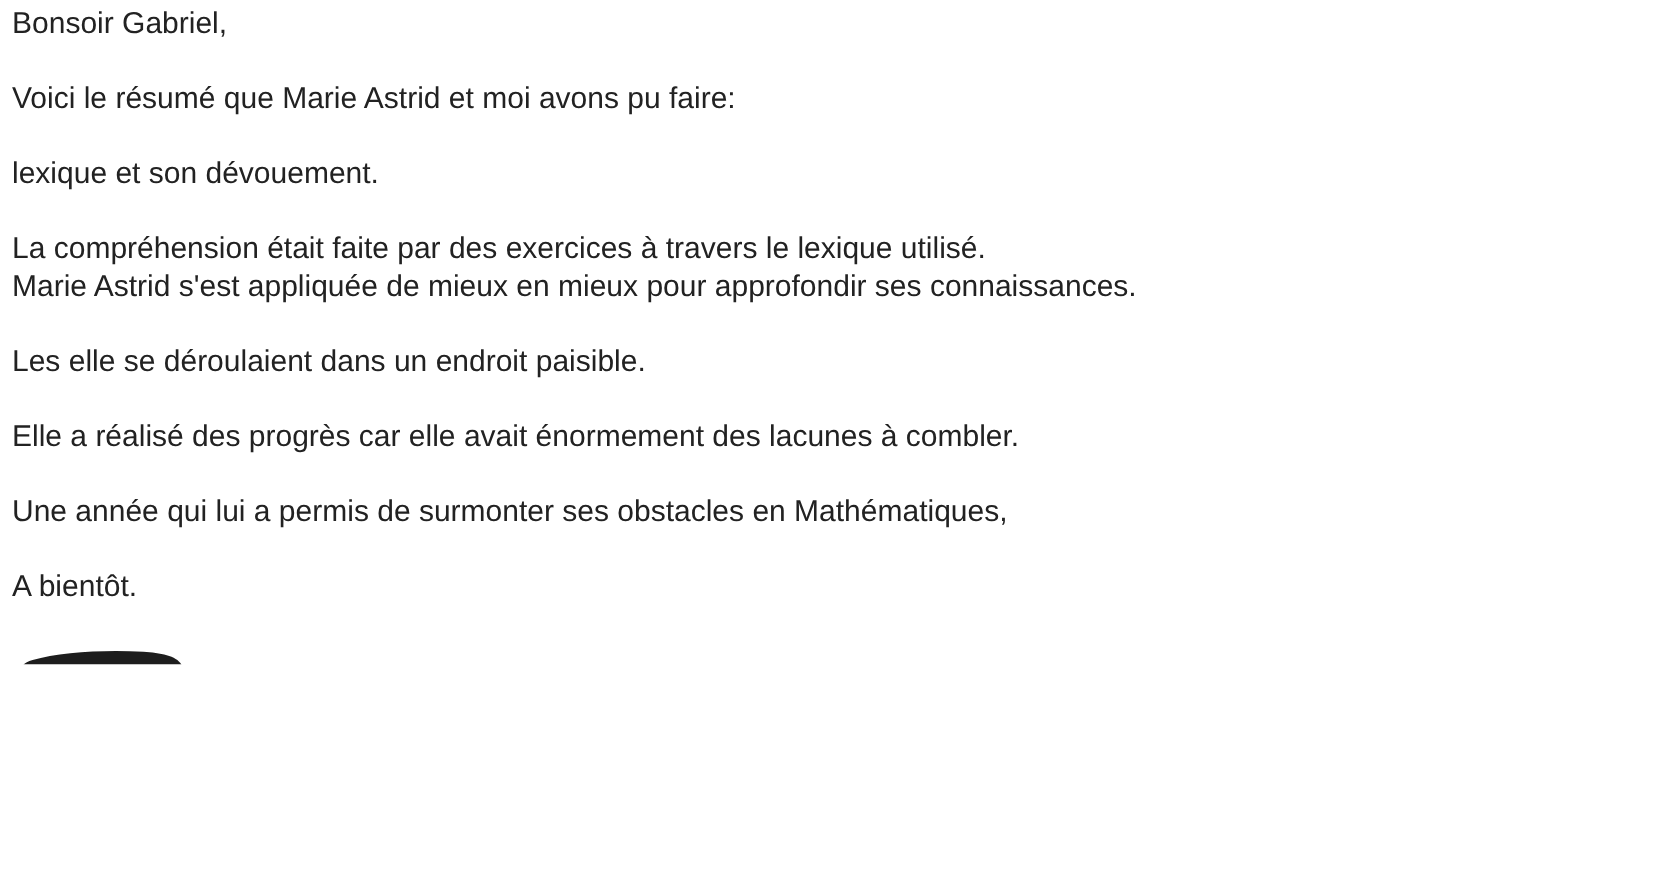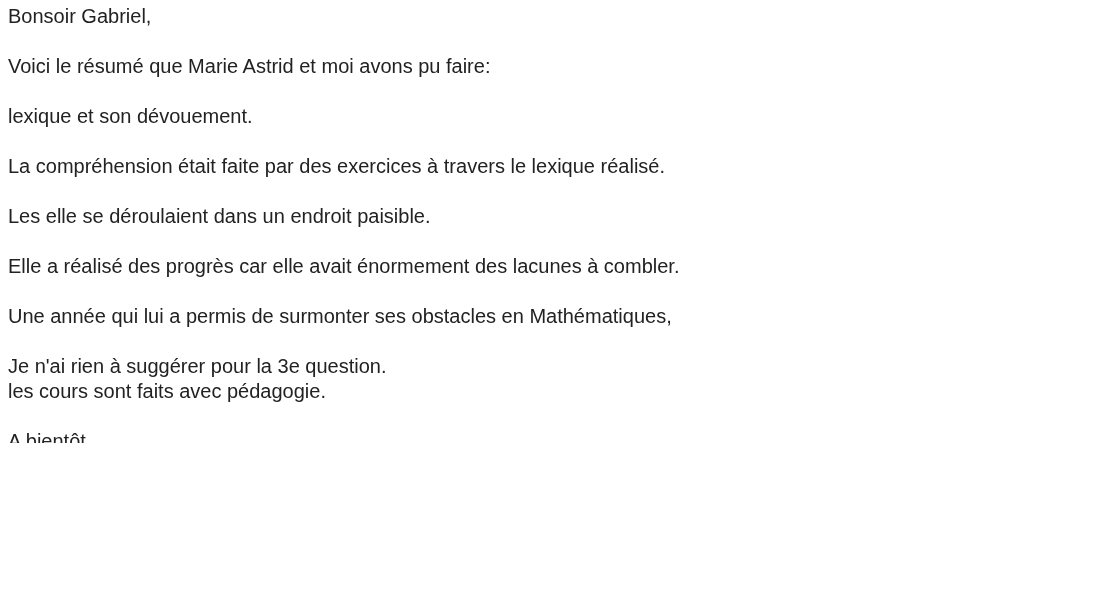--- a/index.html
+++ b/index.html
@@ -58,39 +58,36 @@
 
     <div class="paragraph">
       <div class="line">Voici le résumé que Marie Astrid et moi avons pu faire:</div>
     </div>
 
     <div class="paragraph">
       <div class="line">lexique et son dévouement.</div>
     </div>
 
     <div class="paragraph">
-      <div class="line">La compréhension était faite par des exercices à travers le lexique réalisé.</div>
+      <div class="line">La compréhension était faite par des exercices à travers le lexique utilisé.</div>
+      <div class="line">Marie Astrid s'est appliquée de mieux en mieux pour approfondir ses connaissances.</div>
     </div>
 
     <div class="paragraph">
       <div class="line">Les elle se déroulaient dans un endroit paisible.</div>
     </div>
 
     <div class="paragraph">
       <div class="line">Elle a réalisé des progrès car elle avait énormement des lacunes à combler.</div>
     </div>
 
     <div class="paragraph">
       <div class="line">Une année qui lui a permis de surmonter ses obstacles en Mathématiques,</div>
     </div>
 
-    <div class="paragraph">
-      <div class="line">Je n'ai rien à suggérer pour la 3e question.</div>
-      <div class="line">les cours sont faits avec pédagogie.</div>
-    </div>
 
     <div class="paragraph">
       <div class="line">A bientôt.</div>
     </div>
 
     <div class="signature-block">
       <svg class="redaction-svg" width="122" height="42" viewBox="0 0 122 42" aria-hidden="true">
         <path fill="#1d1d1d" d="M14 8
              C 32 3, 62 2, 88 4
              C 99 5, 110 7, 113 13

